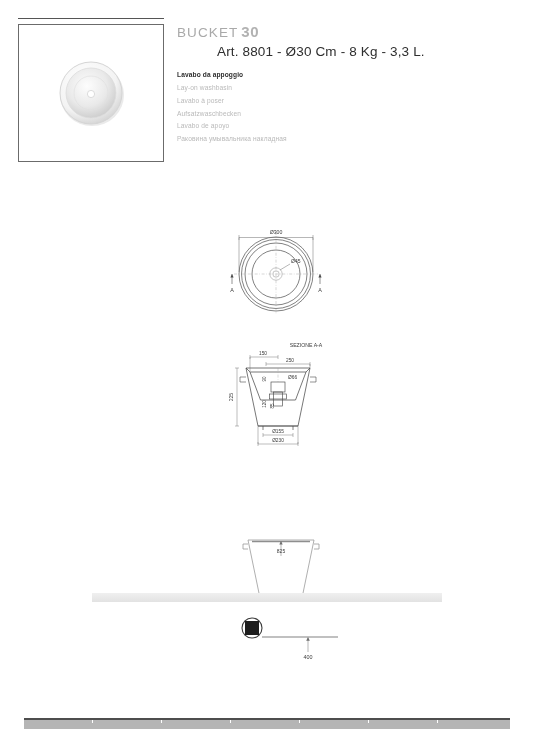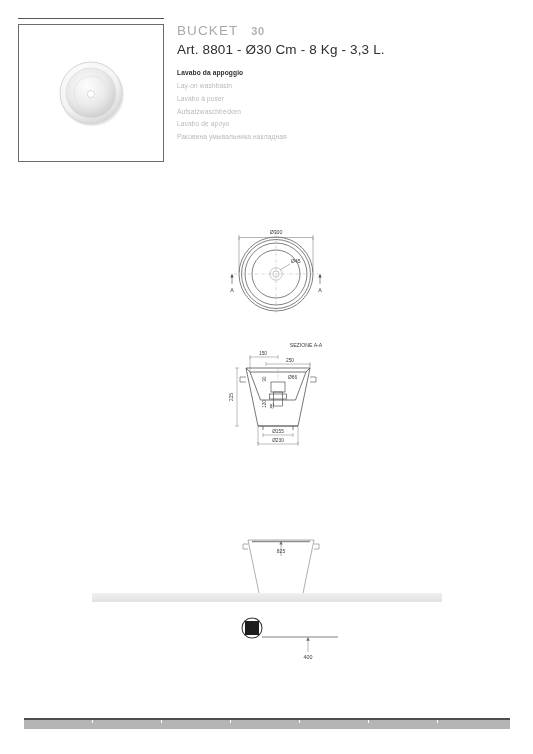--- a/index.html
+++ b/index.html
@@ -16,24 +16,24 @@
     position:absolute;left:18px;top:24px;width:144px;height:136px;
     border:1px solid #6b6b6b;background:#fff;
   }
   .thumb-art{position:absolute;left:0;top:0;width:100%;height:100%;}
 
   .header{position:absolute;left:177px;top:24px;width:330px;}
   .brand{
     font-size:13.5px;letter-spacing:1.1px;color:#a9a9a9;font-weight:400;
     line-height:1.1;white-space:nowrap;
   }
-  .brand .sz{font-size:11px;letter-spacing:.6px;margin-left:13px;color:#b2b2b2;font-weight:bold;}
+  .brand .sz{font-size:15px;letter-spacing:.6px;margin-left:3px;color:#b2b2b2;font-weight:bold;}
   .artline{
     margin-top:3px;font-size:13.5px;color:#2e2e2e;letter-spacing:.15px;
-    white-space:nowrap;line-height:1.2;
+    white-space:nowrap;line-height:1.2;margin-left:40px;
   }
   .desc{margin-top:9px;}
   .desc div{font-size:6.6px;line-height:1.95;letter-spacing:.12px;}
   .desc .l0{color:#2f2f2f;font-weight:bold;}
   .desc .ln{color:#b9b9b9;}
 
   
   .dwg{position:absolute;}
   #dwg-top{left:206px;top:222px;width:140px;height:92px;}
   #dwg-sec{left:206px;top:338px;width:145px;height:118px;}

